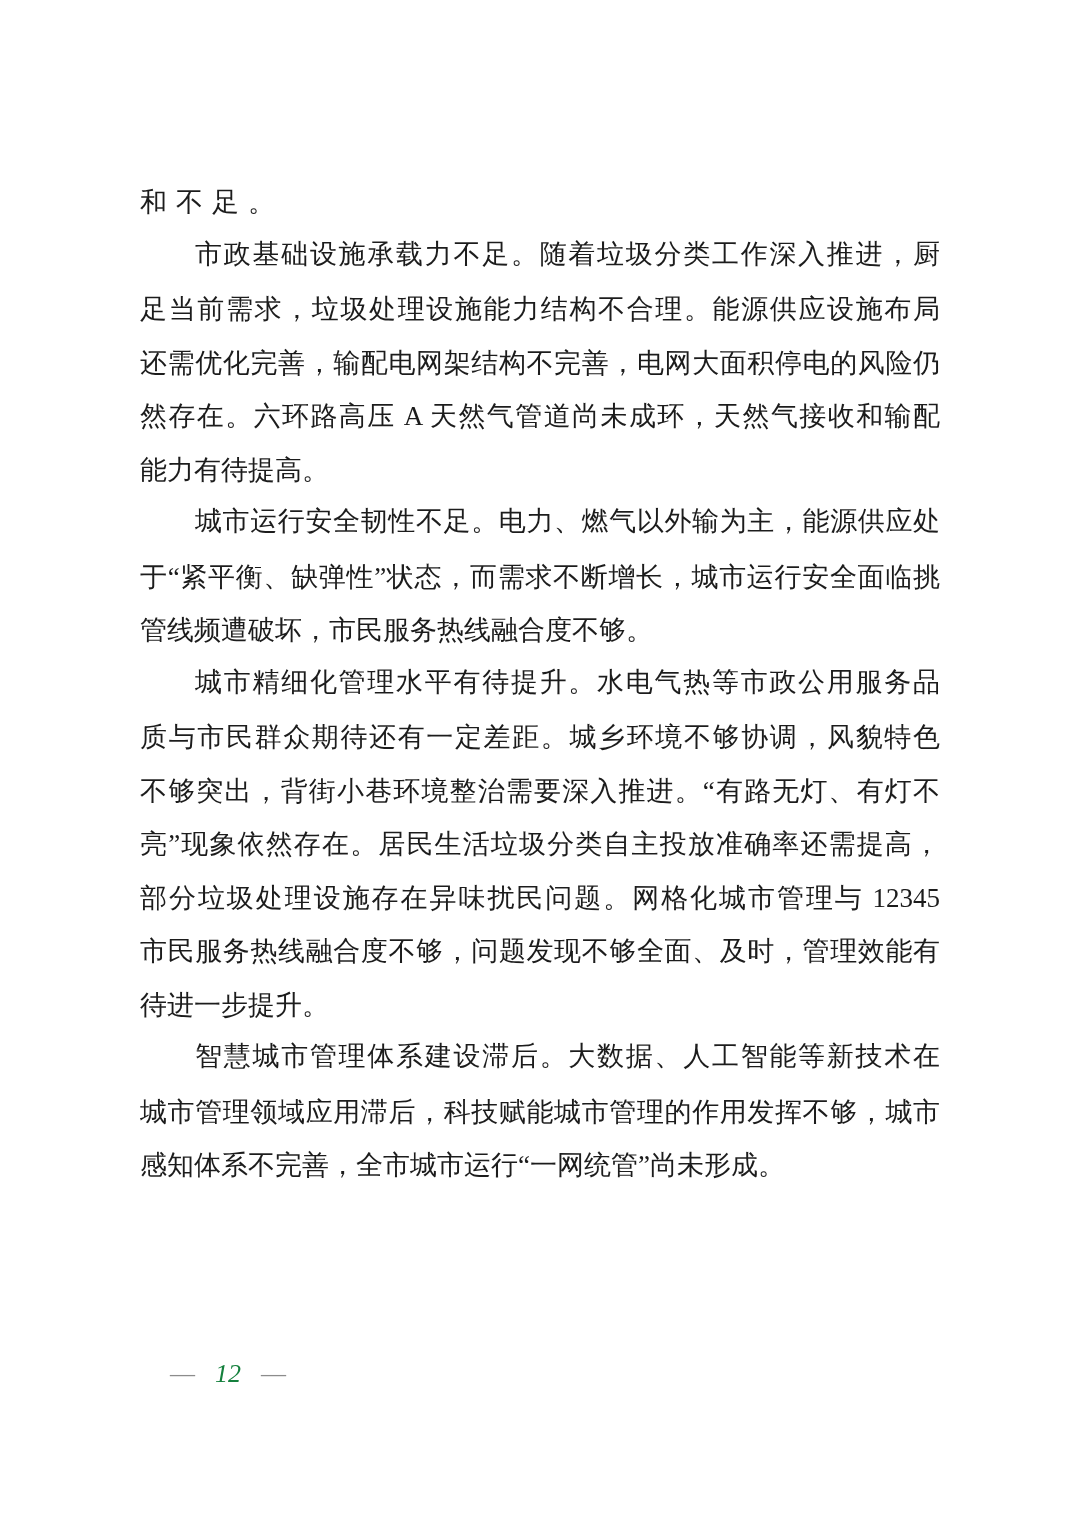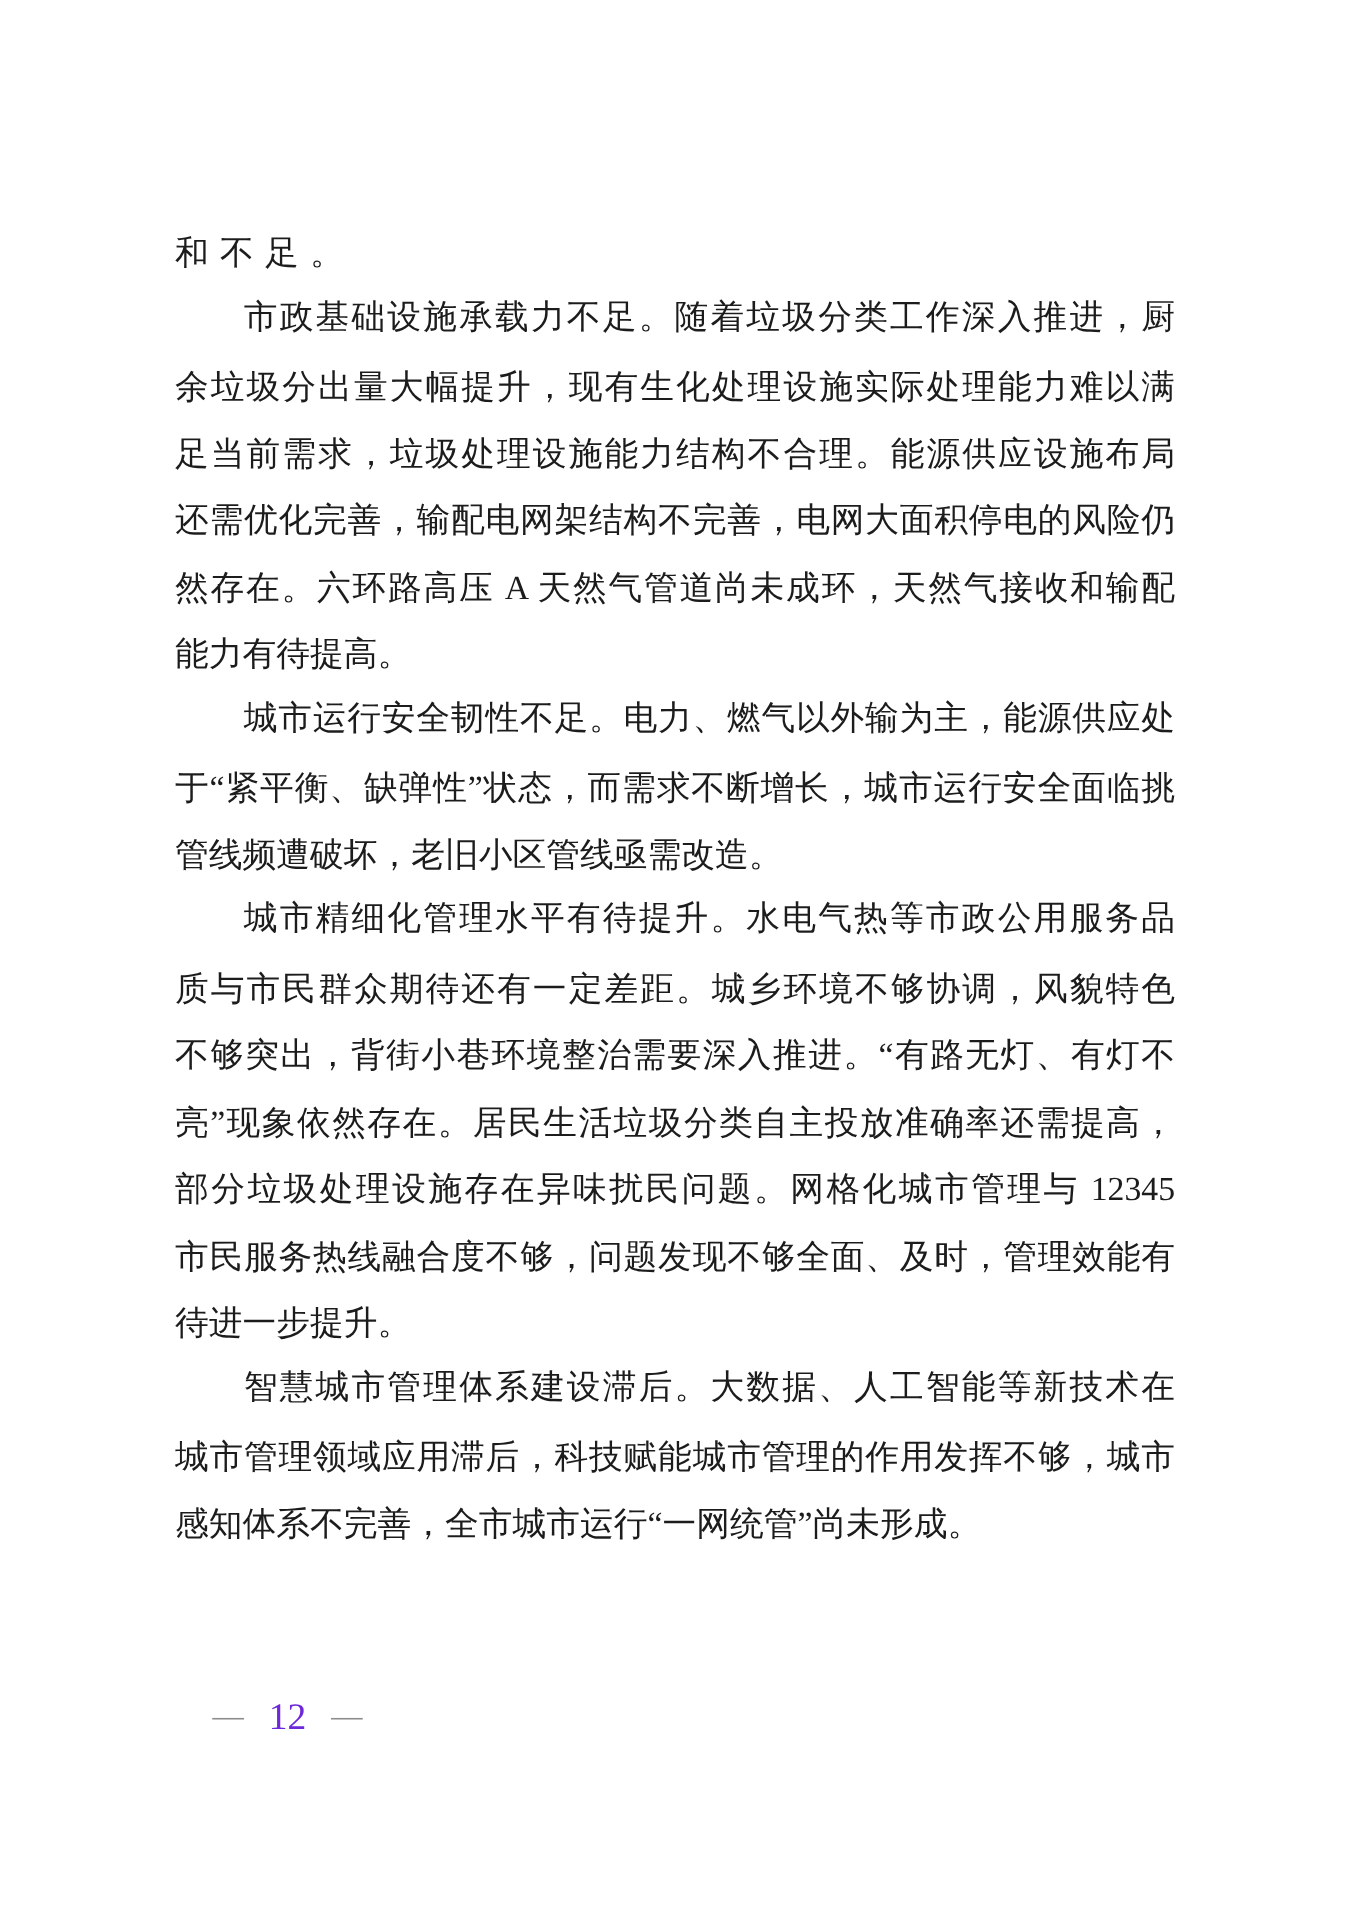--- a/index.html
+++ b/index.html
@@ -40,40 +40,40 @@
     display: flex;
     align-items: center;
     gap: 20px;
   }
   .footer .dash {
     color: #8c8c8c;
     font-size: 25px;
     line-height: 32px;
   }
   .footer .pagenum {
-    color: #6d28d9;
-    font-size: 30px;
+    color: #15803d;
+    font-size: 26px;
     line-height: 32px;
+    font-style: italic;
   }
 </style>
 </head>
 <body>
 
 <div class="page">
   <div class="doc-body" id="doc-body">
       <div class="line end stretch">和不足。</div>
       <div class="line indent">市政基础设施承载力不足。随着垃圾分类工作深入推进，厨</div>
-      <div class="line">余垃圾分出量大幅提升，现有生化处理设施实际处理能力难以满</div>
       <div class="line">足当前需求，垃圾处理设施能力结构不合理。能源供应设施布局</div>
       <div class="line">还需优化完善，输配电网架结构不完善，电网大面积停电的风险仍</div>
       <div class="line">然存在。六环路高压 A 天然气管道尚未成环，天然气接收和输配</div>
       <div class="line end">能力有待提高。</div>
       <div class="line indent">城市运行安全韧性不足。电力、燃气以外输为主，能源供应处</div>
       <div class="line">于“紧平衡、缺弹性”状态，而需求不断增长，城市运行安全面临挑</div>
-      <div class="line end">管线频遭破坏，老旧小区管线亟需改造。</div>
+      <div class="line end">管线频遭破坏，市民服务热线融合度不够。</div>
       <div class="line indent">城市精细化管理水平有待提升。水电气热等市政公用服务品</div>
       <div class="line">质与市民群众期待还有一定差距。城乡环境不够协调，风貌特色</div>
       <div class="line">不够突出，背街小巷环境整治需要深入推进。“有路无灯、有灯不</div>
       <div class="line">亮”现象依然存在。居民生活垃圾分类自主投放准确率还需提高，</div>
       <div class="line">部分垃圾处理设施存在异味扰民问题。网格化城市管理与 12345</div>
       <div class="line">市民服务热线融合度不够，问题发现不够全面、及时，管理效能有</div>
       <div class="line end">待进一步提升。</div>
       <div class="line indent">智慧城市管理体系建设滞后。大数据、人工智能等新技术在</div>
       <div class="line">城市管理领域应用滞后，科技赋能城市管理的作用发挥不够，城市</div>
       <div class="line end">感知体系不完善，全市城市运行“一网统管”尚未形成。</div>

